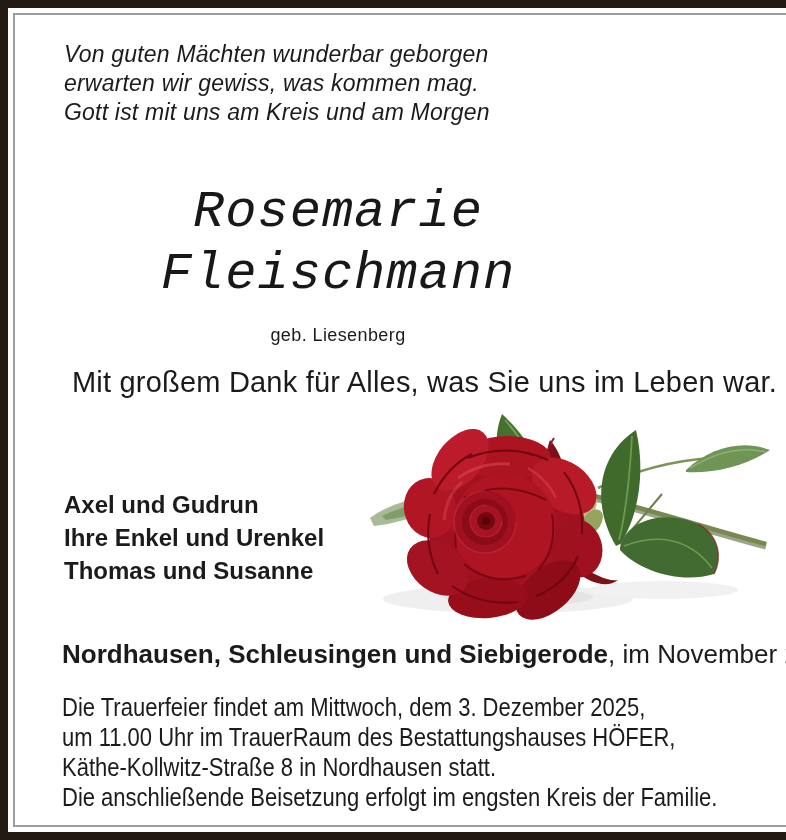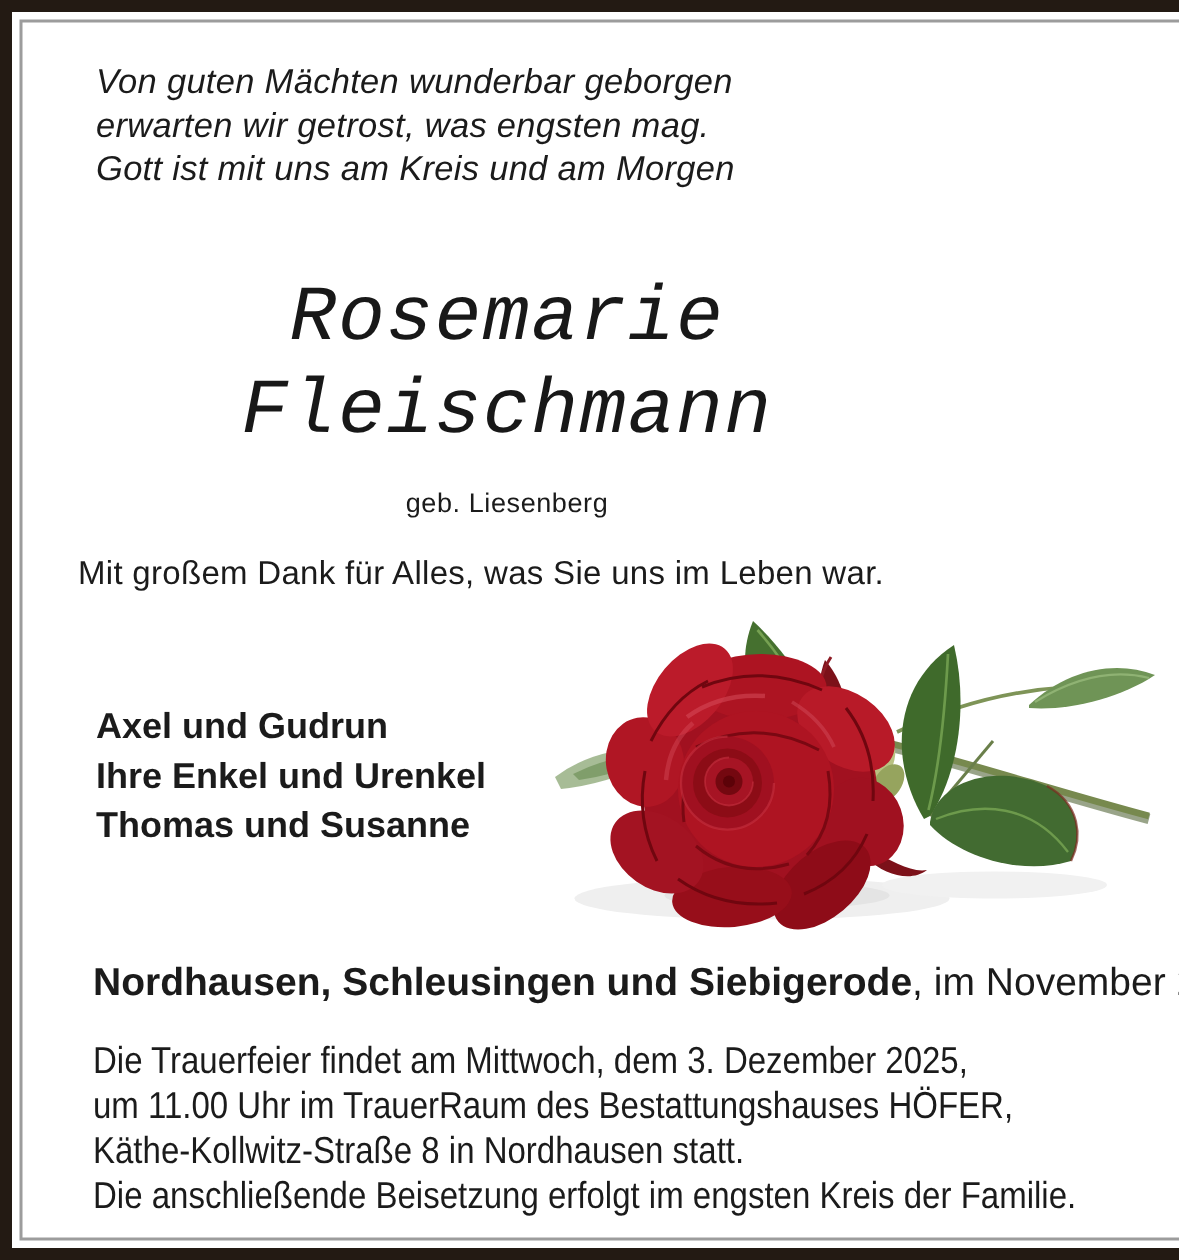--- a/index.html
+++ b/index.html
@@ -43,25 +43,25 @@
     color:#181818;
   }
   .maiden-name{
     font-size:18px;line-height:26px;margin-top:16px;letter-spacing:.4px;
   }
   .dates{
     font-size:24px;line-height:30px;margin-top:2px;letter-spacing:.4px;
   }
   .dates .death{margin-left:36px;}
   .thanks{
-    left:52px;top:368px;
-    font-size:22px;line-height:28px;letter-spacing:.2px;
+    left:72px;top:368px;
+    font-size:29px;line-height:28px;letter-spacing:.2px;
   }
   .mourners{
-    left:64px;top:468px;
+    left:64px;top:488px;
     font-weight:bold;
     font-size:24px;line-height:33px;
   }
   .rose-art{left:368px;top:398px;width:404px;height:230px;}
   .condensed{
     transform:scaleX(.88);
     transform-origin:0 0;
     white-space:nowrap;
   }
   .place-line{
@@ -74,21 +74,21 @@
     font-size:25px;line-height:30px;
   }
 </style>
 </head>
 <body>
 
 <div class="page">
 
   <div class="abs poem">
     <div>Von guten Mächten wunderbar geborgen</div>
-    <div>erwarten wir getrost, was engsten mag.</div>
+    <div>erwarten wir gewiss, was kommen mag.</div>
     <div>Gott ist mit uns am Kreis und am Morgen</div>
   </div>
 
   <div class="abs name-block">
     <div class="deceased-name">Rosemarie Fleischmann</div>
     <div class="maiden-name">geb. Liesenberg</div>
   </div>
 
   <div class="abs thanks">Mit großem Dank für Alles, was Sie uns im Leben war.</div>
 

